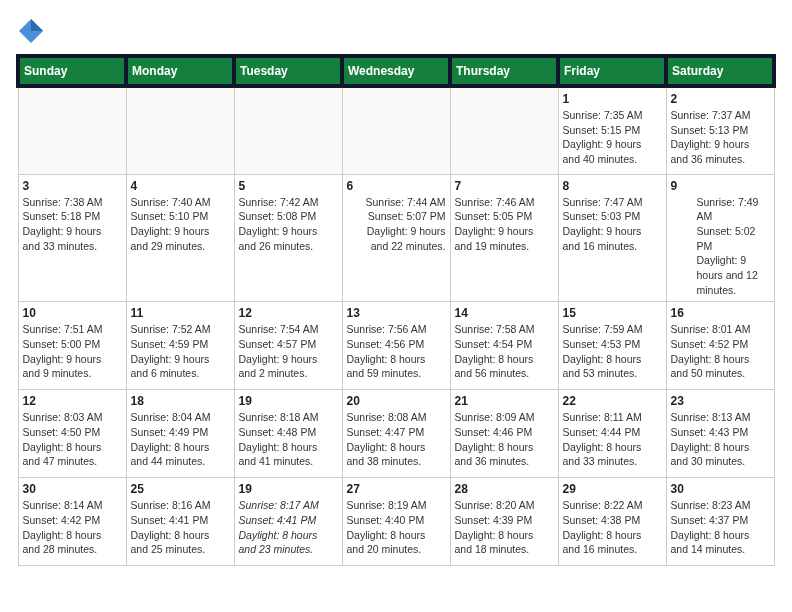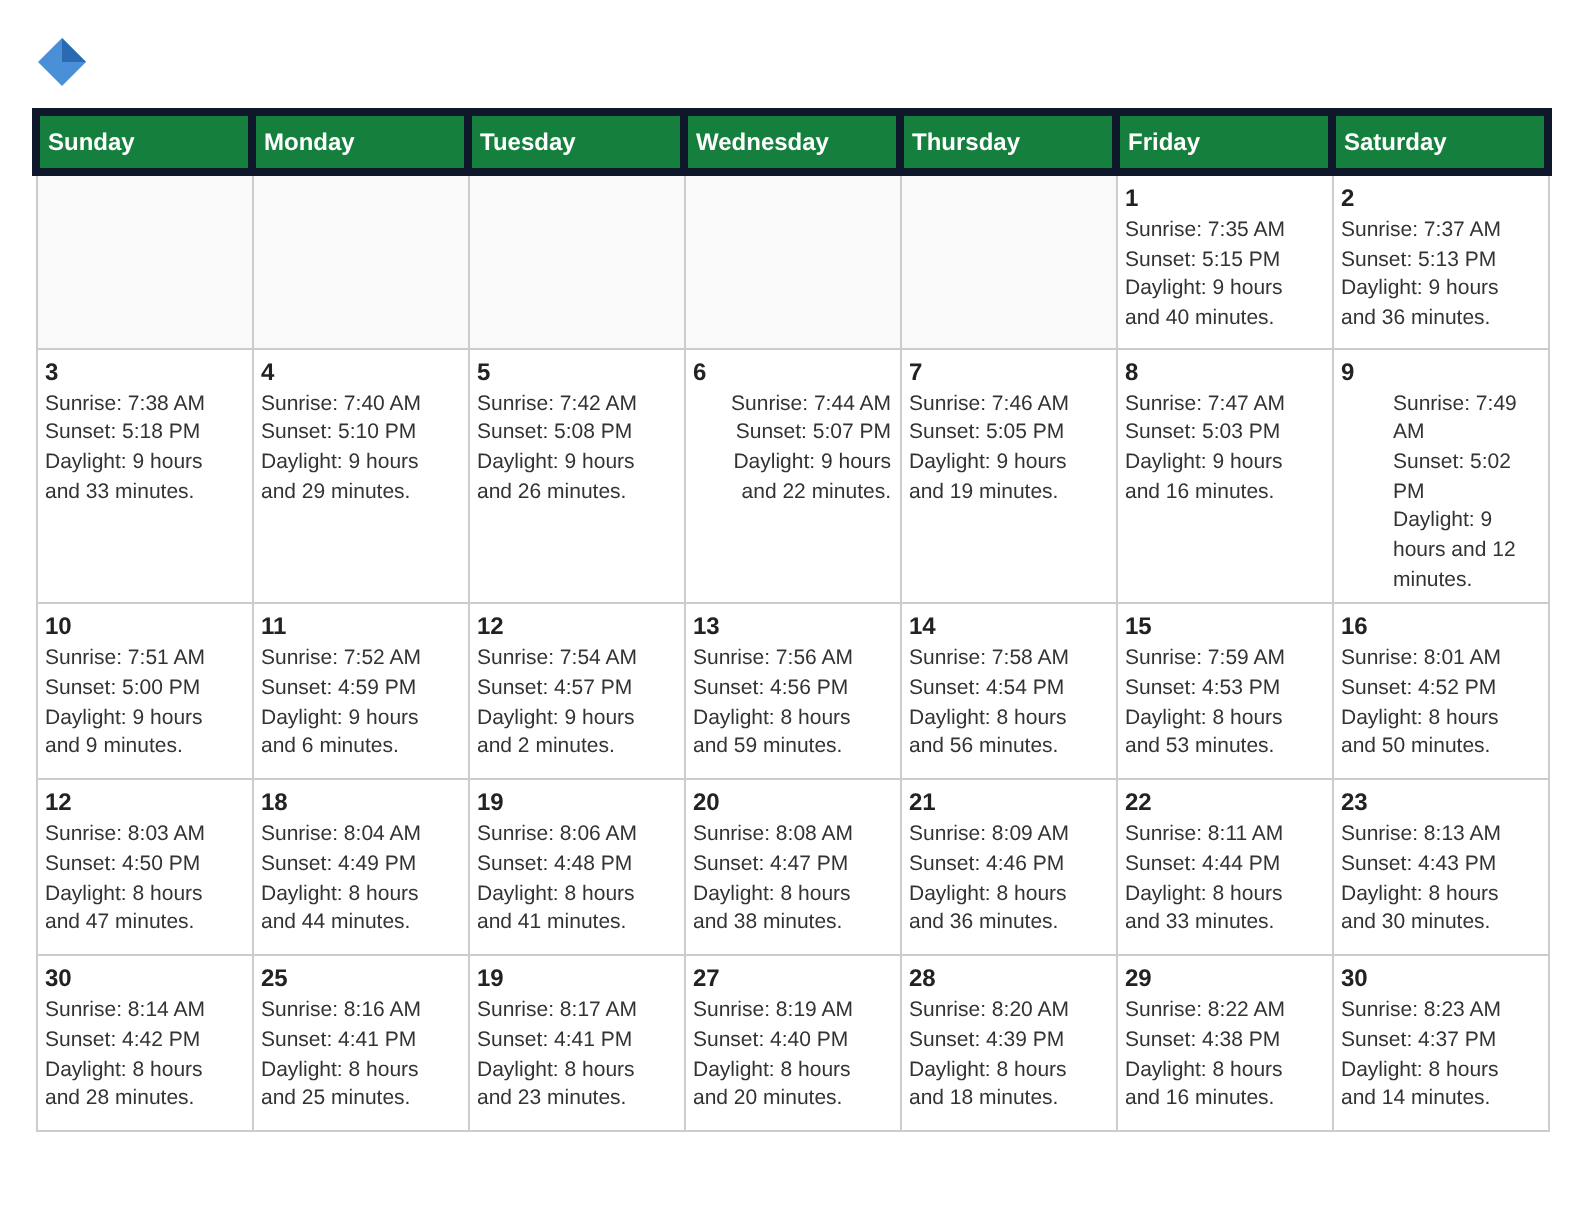--- a/index.html
+++ b/index.html
@@ -228,21 +228,21 @@
 Daylight: 8 hours and 47 minutes.</div>
         </td>
         <td>
           <div class="day-num">18</div>
           <div class="day-info" style="white-space: pre-line;">Sunrise: 8:04 AM
 Sunset: 4:49 PM
 Daylight: 8 hours and 44 minutes.</div>
         </td>
         <td>
           <div class="day-num">19</div>
-          <div class="day-info" style="white-space: pre-line;">Sunrise: 8:06 AM
+          <div class="day-info" style="white-space: pre-line;">Sunrise: 8:18 AM
 Sunset: 4:48 PM
 Daylight: 8 hours and 41 minutes.</div>
         </td>
         <td>
           <div class="day-num">20</div>
           <div class="day-info" style="white-space: pre-line;">Sunrise: 8:08 AM
 Sunset: 4:47 PM
 Daylight: 8 hours and 38 minutes.</div>
         </td>
         <td>
@@ -272,21 +272,21 @@
 Daylight: 8 hours and 28 minutes.</div>
         </td>
         <td>
           <div class="day-num">25</div>
           <div class="day-info" style="white-space: pre-line;">Sunrise: 8:16 AM
 Sunset: 4:41 PM
 Daylight: 8 hours and 25 minutes.</div>
         </td>
         <td>
           <div class="day-num">19</div>
-          <div class="day-info" style="white-space: pre-line;">Sunrise: 8:17 AM
+          <div class="day-info" style="white-space: pre-line; font-style: italic;">Sunrise: 8:17 AM
 Sunset: 4:41 PM
 Daylight: 8 hours and 23 minutes.</div>
         </td>
         <td>
           <div class="day-num">27</div>
           <div class="day-info" style="white-space: pre-line;">Sunrise: 8:19 AM
 Sunset: 4:40 PM
 Daylight: 8 hours and 20 minutes.</div>
         </td>
         <td>

